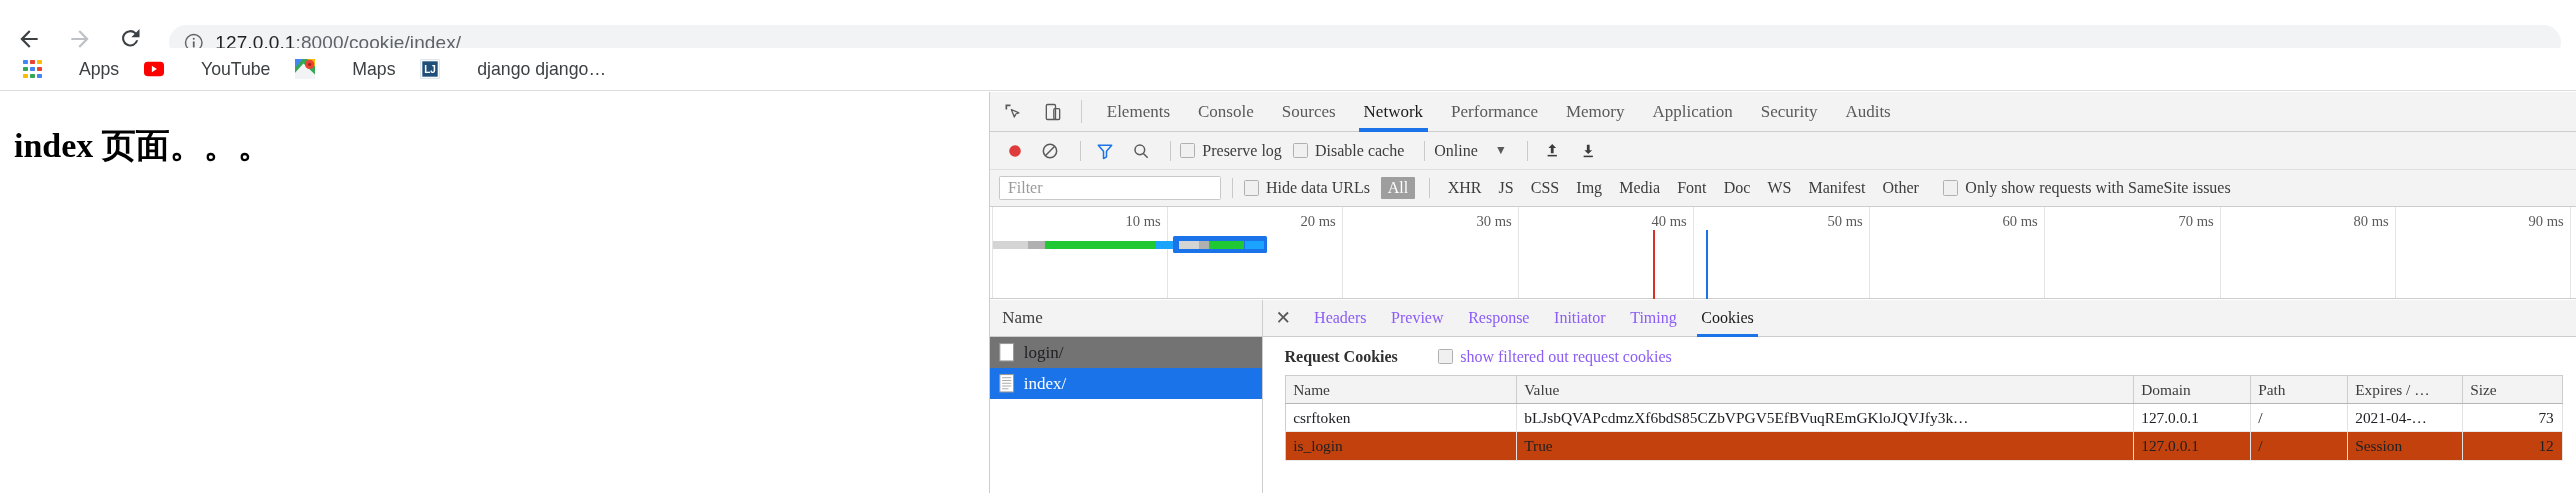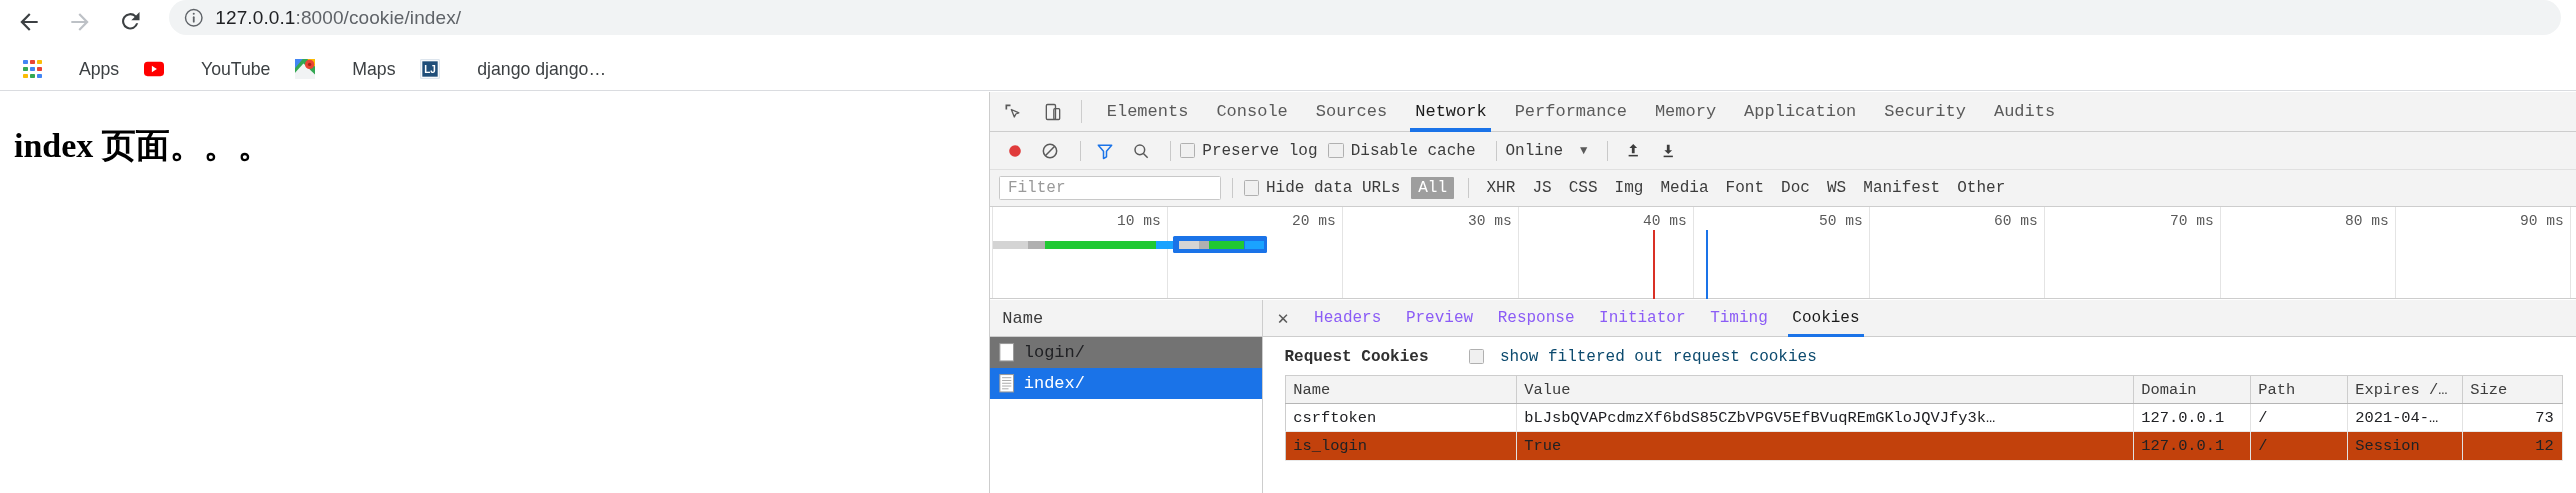--- a/index.html
+++ b/index.html
@@ -10,22 +10,22 @@
     background: #ffffff;
     font-family: "Liberation Sans", sans-serif;
   }
 
   
   #browser-chrome {
     position: absolute; left: 0; top: 0; width: 2576px; height: 92px;
     background: #ffffff;
   }
   #nav-bar {
-    position: absolute; left: 0; top: 0; width: 2576px; height: 48px;
-    display: flex; align-items: flex-start;
+    position: absolute; left: 0; top: 12px; width: 2576px; height: 48px;
+    display: flex; align-items: flex-end;
   }
   .nav-btn {
     width: 43px; height: 43px; margin-left: 7.7px;
     display: flex; align-items: center; justify-content: center;
     border-radius: 50%;
   }
   .nav-btn svg { display: block; }
 
   #omnibox {
     margin-left: 17px;
@@ -85,21 +85,21 @@
     white-space: nowrap;
     letter-spacing: 0px;
   }
 
   
   #devtools {
     position: absolute; left: 989px; top: 92px;
     width: 1587px; height: 402px;
     background: #ffffff;
     border-left: 0.8px solid #cdcdcd;
-    font-family: Liberation Mono, monospace;
+    font-family: Liberation Serif, serif;
     overflow: hidden;
   }
   #dt-tabbar {
     position: absolute; left:0; top:0; width: 100%; height: 40px;
     background: #f3f3f3;
     border-bottom: 0.8px solid #cdcdcd;
     display: flex; align-items: center;
   }
   .dt-icon-btn { width: 34px; height: 34px; margin-left: 6.2px; display:flex; align-items:center; justify-content:center; }
   .dt-sep { width:0.8px; height: 23px; background:#cdcdcd; margin: 0 10.8px; }
@@ -208,21 +208,21 @@
   .d-tab.active { color: #1a1a1a; }
   .d-tab.active::after {
     content:""; position:absolute; left:7.7px; right:7.7px; bottom:0; height:2.3px; background:#1a73e8;
   }
 
   #cookies-body { flex: 1; padding: 10.8px 0 0 0; overflow: hidden; }
   #req-cookies-head {
     display: flex; align-items: center; padding-left: 21.5px; margin-bottom: 9.2px;
   }
   #rc-title { font-size: 16px; font-weight: bold; color: #303030; margin-right: 40px; white-space: nowrap;}
-  #rc-filter-label { font-size: 16px; color: #0c4a6e; margin-left: 16px; white-space: nowrap;}
+  #rc-filter-label { font-size: 16px; color: #8b5cf6; margin-left: 7px; white-space: nowrap;}
 
   #cookie-table {
     margin-left: 21.5px; margin-right: 14px;
     border: 0.8px solid #cdcdcd;
     border-collapse: collapse;
     width: calc(100% - 35px);
     table-layout: fixed;
   }
   #cookie-table th {
     background: #f3f3f3;
@@ -437,20 +437,24 @@
     <span class="type-pill">XHR</span>
     <span class="type-pill">JS</span>
     <span class="type-pill">CSS</span>
     <span class="type-pill">Img</span>
     <span class="type-pill">Media</span>
     <span class="type-pill">Font</span>
     <span class="type-pill">Doc</span>
     <span class="type-pill">WS</span>
     <span class="type-pill">Manifest</span>
     <span class="type-pill">Other</span>
+    <div class="tb-group" style="margin-left:14px">
+      <span class="cbx"></span>
+      <span class="tb-label">Only show requests with SameSite issues</span>
+    </div>
   </div>
 
   <div id="overview">
     <div class="ov-div" style="left:1.5px"></div>
     <div class="ov-div" style="left:177px"></div>
     <div class="ov-div" style="left:352px"></div>
     <div class="ov-div" style="left:528px"></div>
     <div class="ov-div" style="left:703px"></div>
     <div class="ov-div" style="left:879px"></div>
     <div class="ov-div" style="left:1054px"></div>

